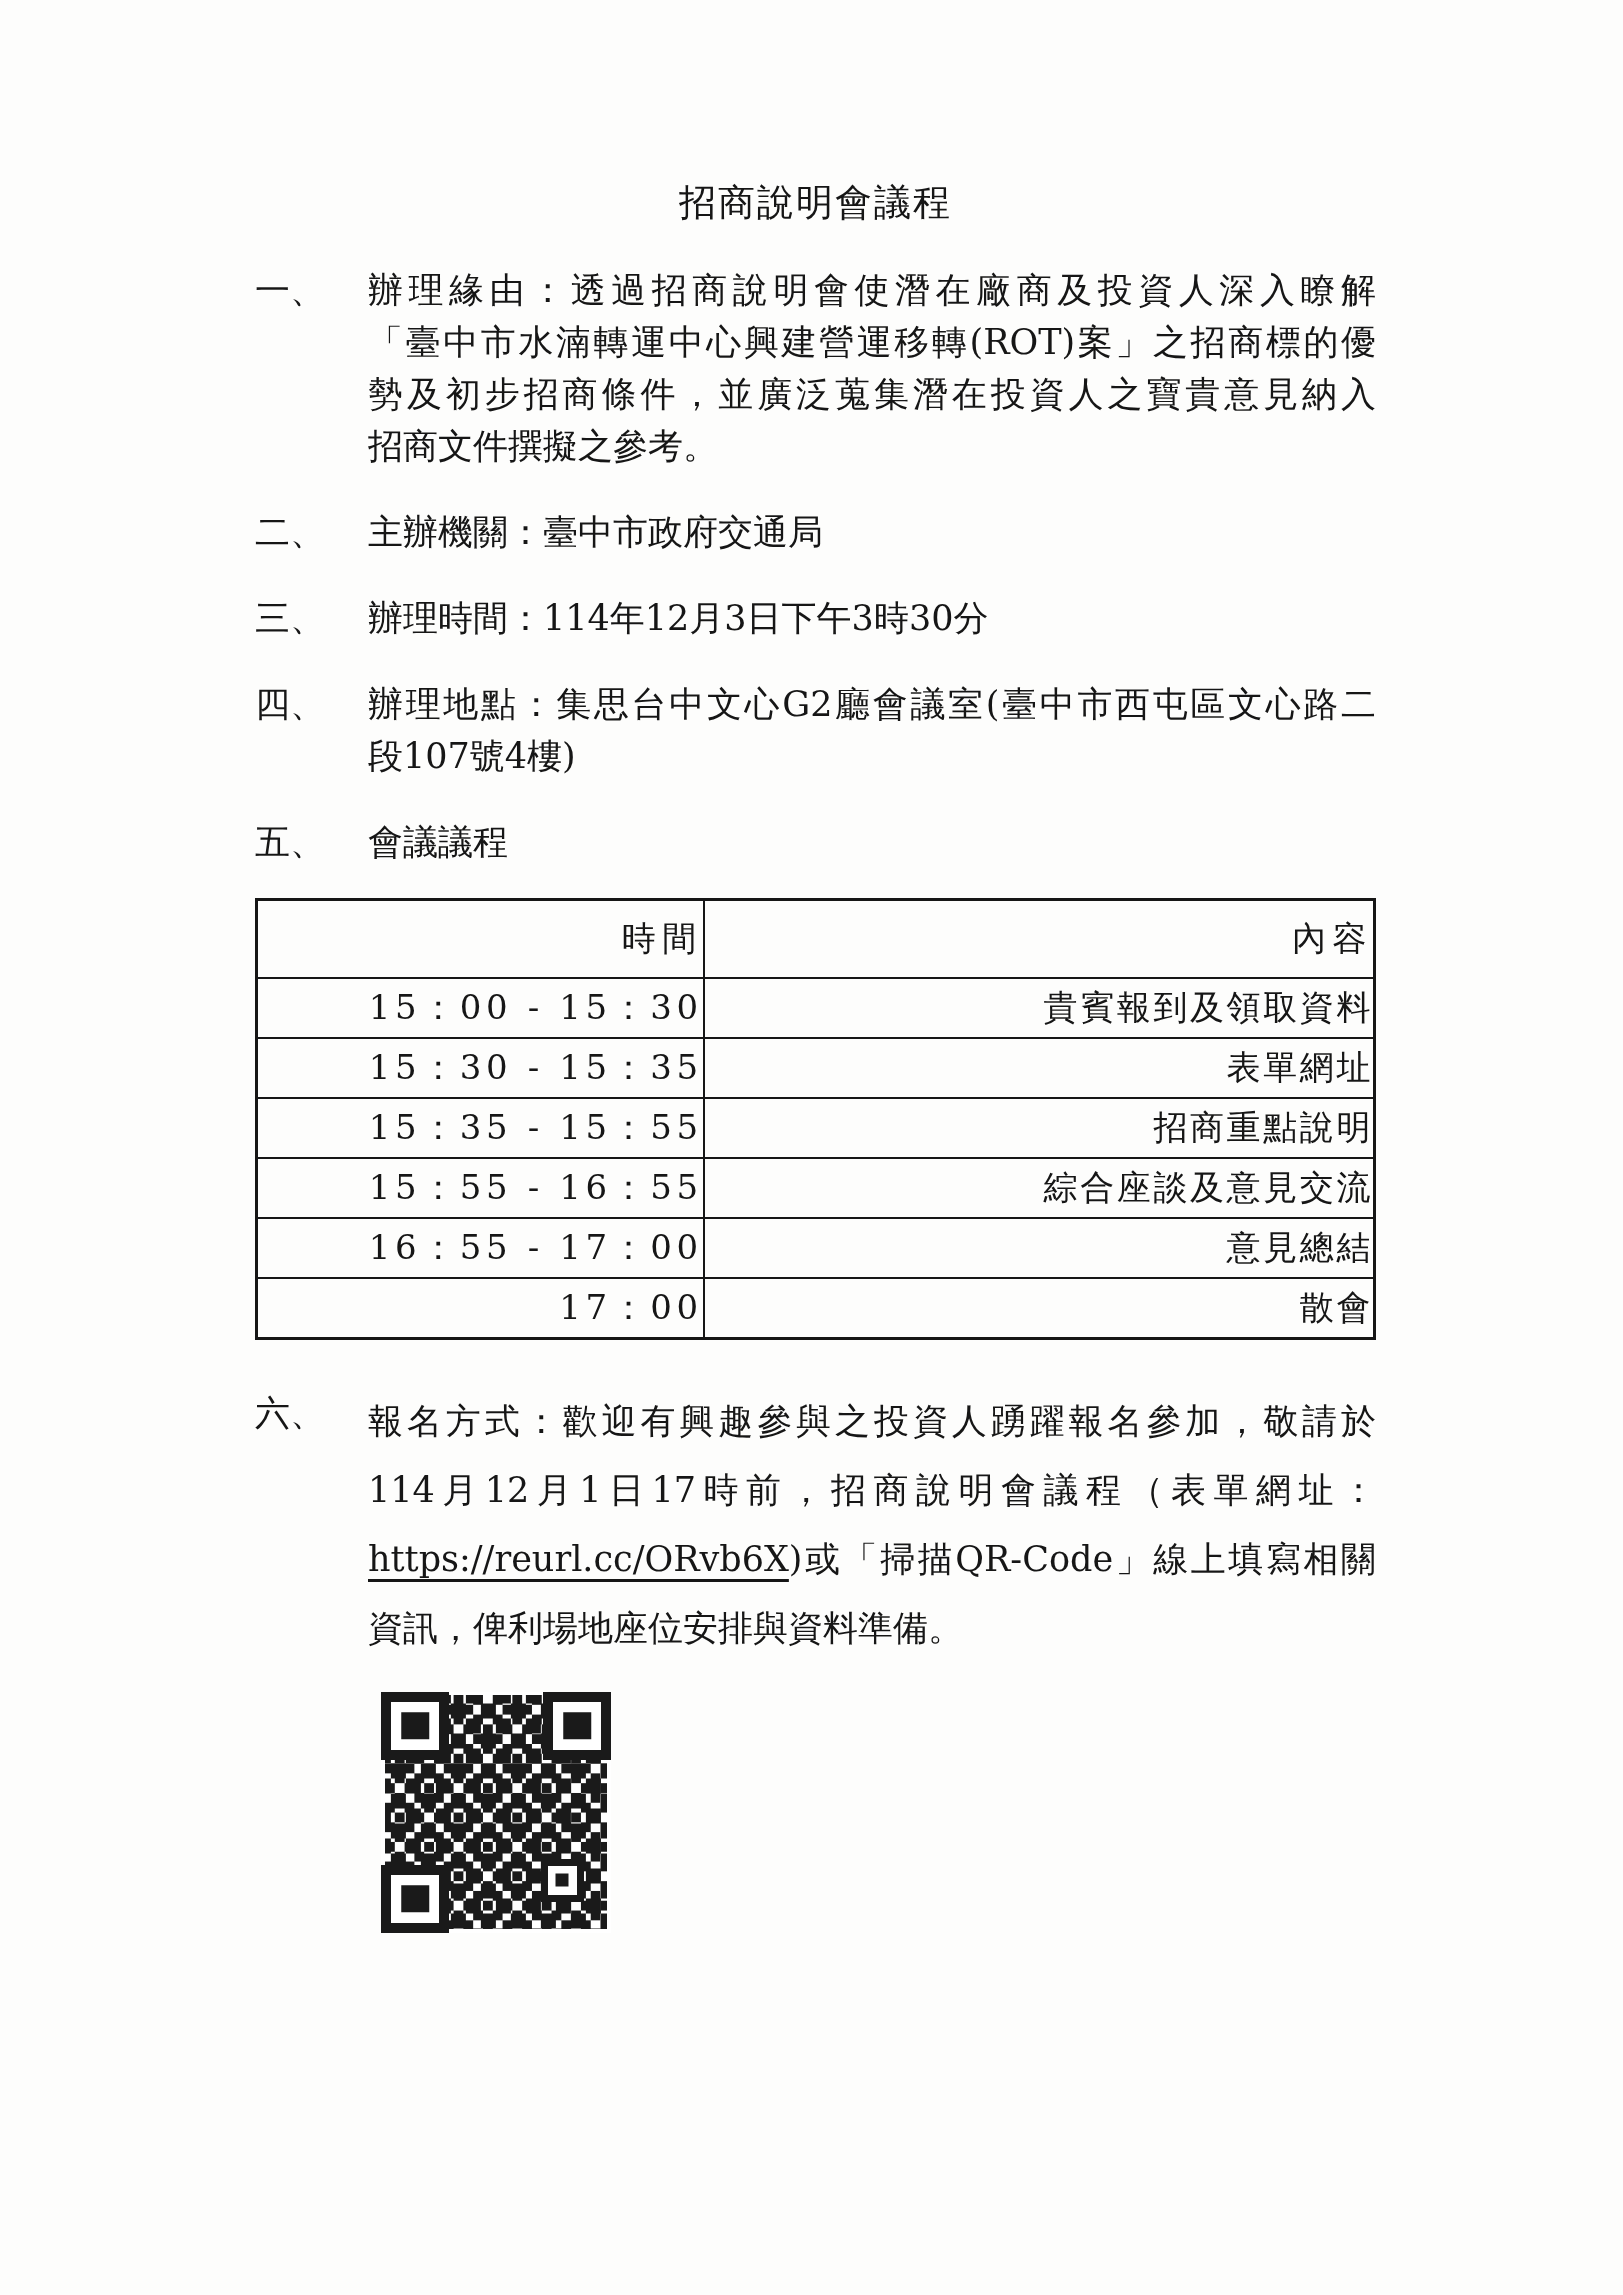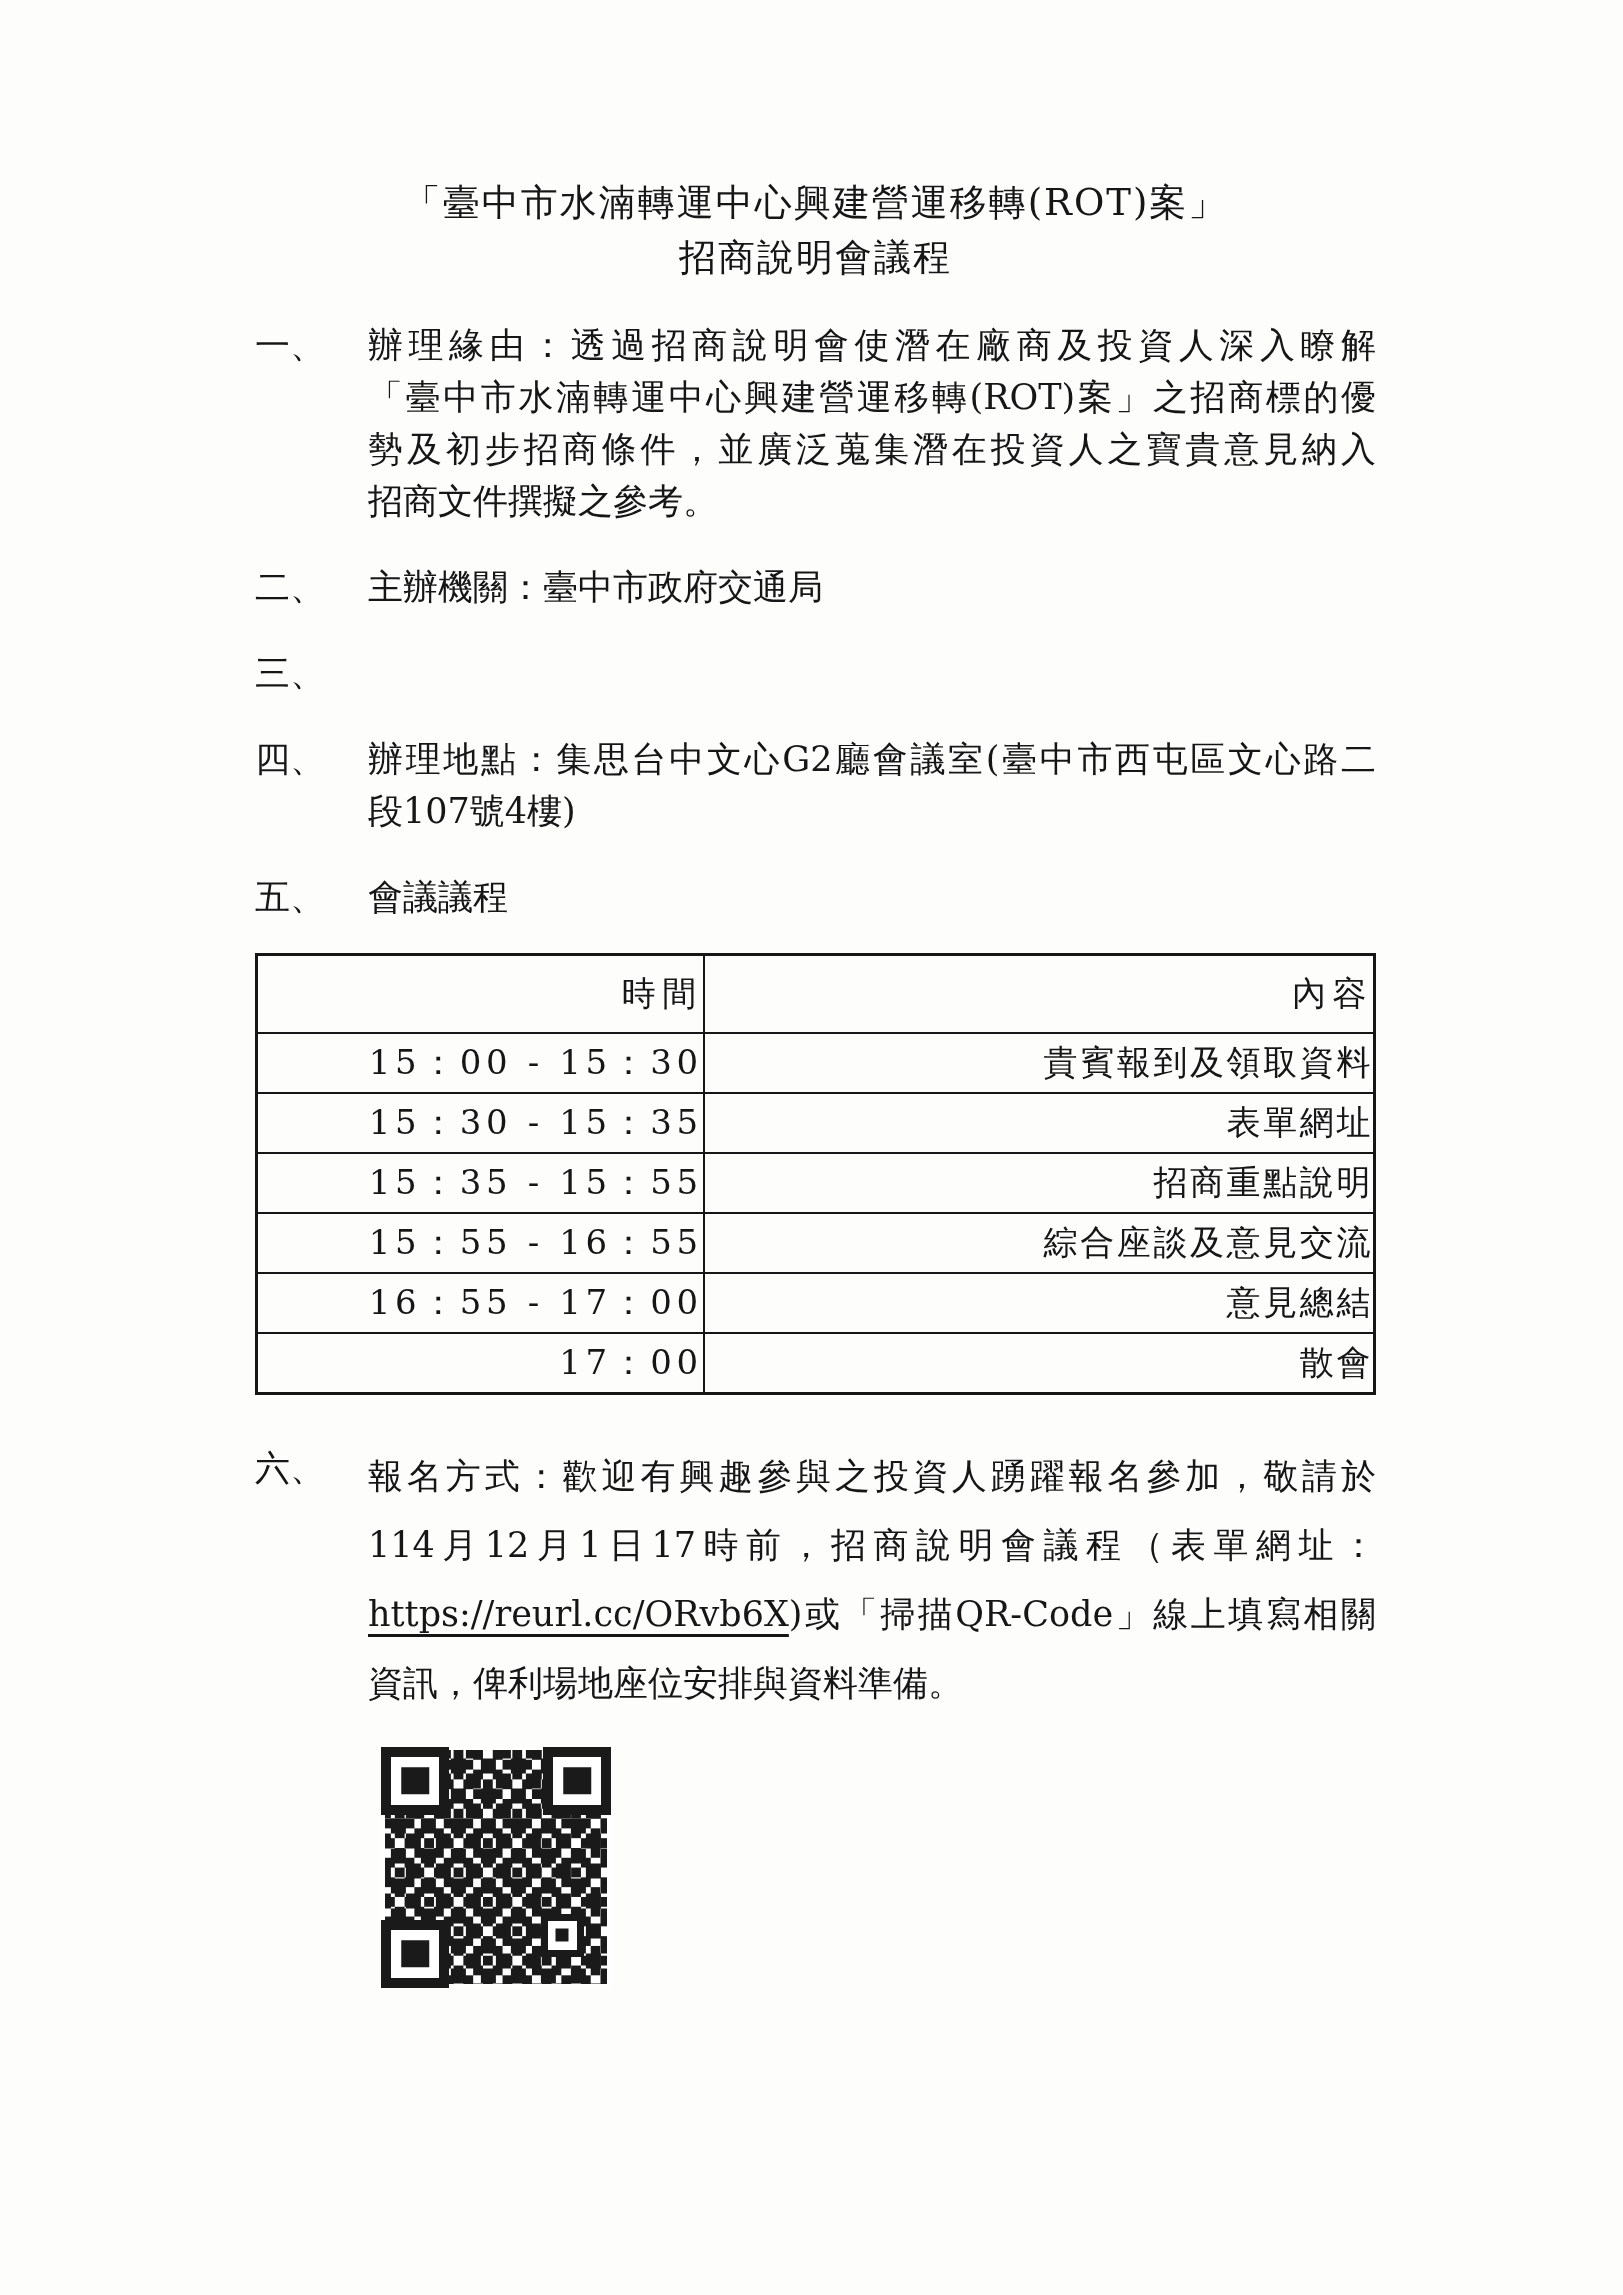--- a/index.html
+++ b/index.html
@@ -122,21 +122,20 @@
     width: 13px; height: 13px;
     background: #1a1a1a;
   }
 </style>
 </head>
 <body>
 
 <div class="page">
   <div class="content">
 
-    <div class="doc-title">「臺中市水湳轉運中心興建營運移轉(ROT)案」</div>
     <div class="doc-title">招商說明會議程</div>
 
     <div class="sec">
       <div class="sec-no">一、</div>
       <div class="sec-body">
         <div class="line fill">辦理緣由：透過招商說明會使潛在廠商及投資人深入瞭解</div>
         <div class="line fill">「臺中市水湳轉運中心興建營運移轉(ROT)案」之招商標的優</div>
         <div class="line fill">勢及初步招商條件，並廣泛蒐集潛在投資人之寶貴意見納入</div>
         <div class="line">招商文件撰擬之參考。</div>
       </div>
@@ -144,20 +143,23 @@
 
     <div class="sec">
       <div class="sec-no">二、</div>
       <div class="sec-body">
         <div class="line">主辦機關：臺中市政府交通局</div>
       </div>
     </div>
 
     <div class="sec">
       <div class="sec-no">三、</div>
+      <div class="sec-body">
+        <div class="line">辦理時間：114年12月3日下午3時30分</div>
+      </div>
     </div>
 
     <div class="sec">
       <div class="sec-no">四、</div>
       <div class="sec-body">
         <div class="line fill">辦理地點：集思台中文心G2廳會議室(臺中市西屯區文心路二</div>
         <div class="line">段107號4樓)</div>
       </div>
     </div>
 

